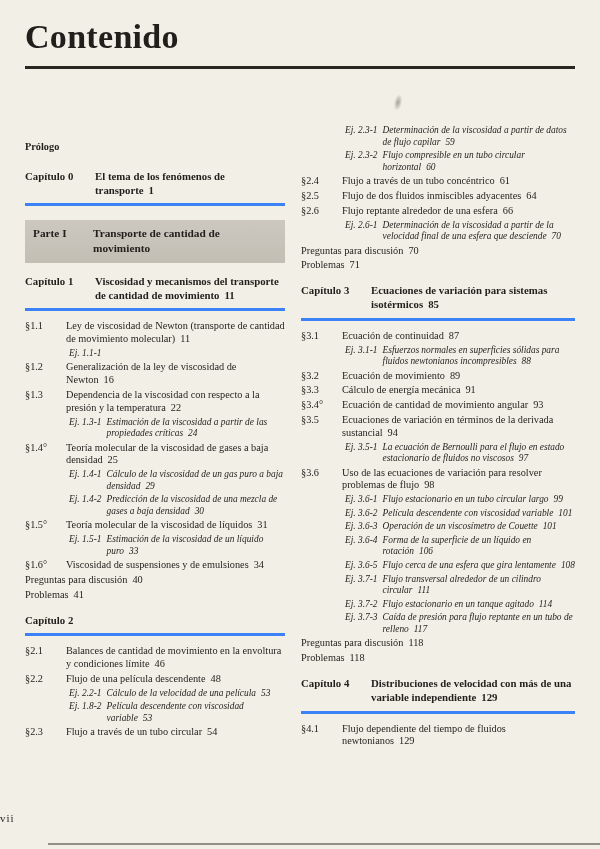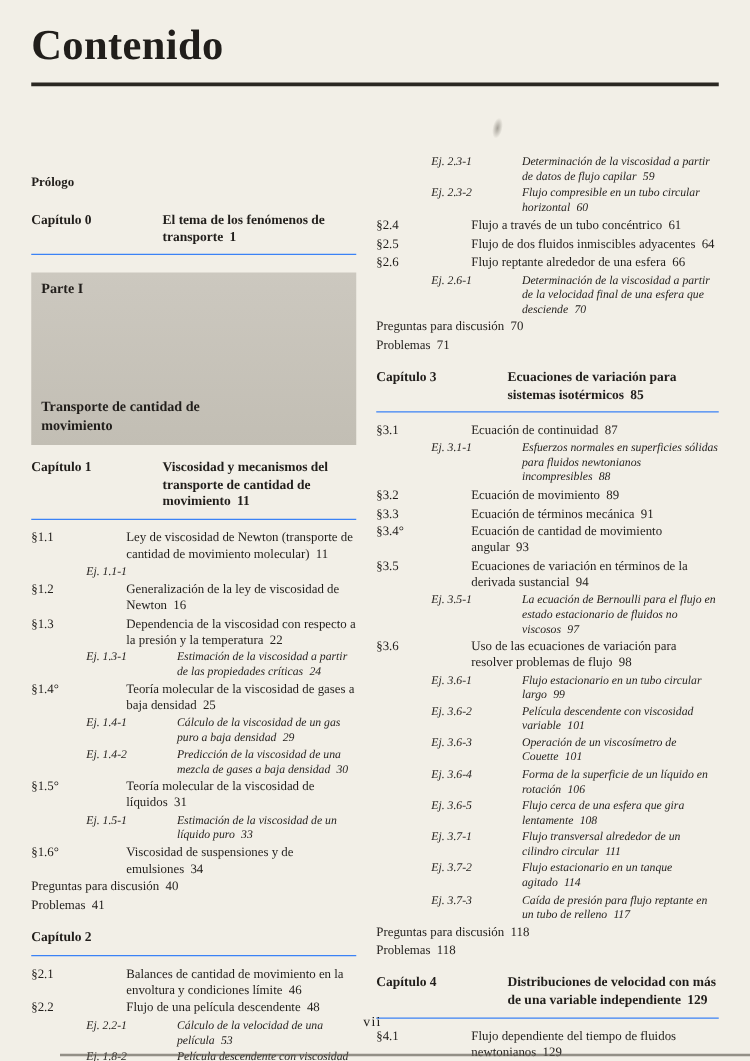--- a/index.html
+++ b/index.html
@@ -15,50 +15,50 @@
   .page { position: absolute; inset: 0; padding: 18px 25px 0 25px; }
 
   .doc-title { font-size: 34px; font-weight: bold; margin: 0; letter-spacing: 0.3px; }
   .title-rule { height: 3px; background: #2a2722; margin-top: 10px; }
 
   .columns { display: flex; gap: 16px; margin-top: 56px; align-items: flex-start; }
   .col { min-width: 0; }
   .col-left { flex: 0 0 260px; padding-top: 16px; }
   .col-right { flex: 1 1 auto; }
 
-  .entry { display: flex; align-items: baseline; font-size: 10.3px; line-height: 1.24; margin: 0 0 2px 0; gap: 35px; }
+  .entry { display: flex; align-items: baseline; font-size: 10.3px; line-height: 1.24; margin: 0 0 2px 0; }
   .entry .label { flex: 0 0 auto; white-space: nowrap; }
   .entry .text { flex: 1 1 auto; min-width: 0; }
   .pg { padding-left: 5px; }
 
   .entry.prologue { font-weight: bold; margin-bottom: 16px; }
 
   .entry.chapter {
     font-weight: bold; font-size: 10.8px; line-height: 1.28;
     margin-top: 12px; padding-bottom: 6px; margin-bottom: 9px;
-    border-bottom: 1px solid #3b82f6;
+    border-bottom: 3px solid #3b82f6;
   }
   .entry.chapter .label { flex: 0 0 70px; }
 
   .entry.section .label { flex: 0 0 41px; }
 
   .entry.example { font-style: italic; font-size: 9.4px; line-height: 1.23; margin-left: 44px; }
   .entry.example .label { margin-right: 5px; }
 
   .entry.part {
     background: linear-gradient(180deg, #ccc8bf, #c2beb4);
     font-weight: bold; font-size: 11.3px; line-height: 1.3;
-    padding: 6px 8px 7px 8px; margin: 14px 0 12px 0; flex-direction: column;
+    padding: 6px 8px 7px 8px; margin: 14px 0 12px 0;
   }
   .entry.part .label { flex: 0 0 60px; }
   .entry.part .text { max-width: 132px; }
 
   .footer {
     position: absolute; left: 0; right: 4px; bottom: 25px;
-    text-align: center; font-size: 11px; letter-spacing: 1px;
+    font-size: 11px; letter-spacing: 1px;
   }
 
   .ink-smudge {
     position: absolute; top: 94px; left: 394px; width: 8px; height: 17px;
     background: radial-gradient(ellipse at center, rgba(90,85,75,0.5), rgba(90,85,75,0) 70%);
     transform: rotate(12deg);
   }
   .bottom-edge {
     position: absolute; left: 48px; right: 0; bottom: 4px; height: 2px;
     background: #5f5b52; opacity: 0.65;
@@ -204,21 +204,21 @@
         <div class="entry example">
           <span class="label">Ej. 3.1-1</span>
           <span class="text"><span class="t">Esfuerzos normales en superficies sólidas para fluidos newtonianos incompresibles</span><span class="pg">88</span></span>
         </div>
         <div class="entry section">
           <span class="label">§3.2</span>
           <span class="text"><span class="t">Ecuación de movimiento</span><span class="pg">89</span></span>
         </div>
         <div class="entry section">
           <span class="label">§3.3</span>
-          <span class="text"><span class="t">Ecuación de términos mecánica</span><span class="pg">91</span></span>
+          <span class="text"><span class="t">Cálculo de energía mecánica</span><span class="pg">91</span></span>
         </div>
         <div class="entry section">
           <span class="label">§3.4°</span>
           <span class="text"><span class="t">Ecuación de cantidad de movimiento angular</span><span class="pg">93</span></span>
         </div>
         <div class="entry section">
           <span class="label">§3.5</span>
           <span class="text"><span class="t">Ecuaciones de variación en términos de la derivada sustancial</span><span class="pg">94</span></span>
         </div>
         <div class="entry example">

